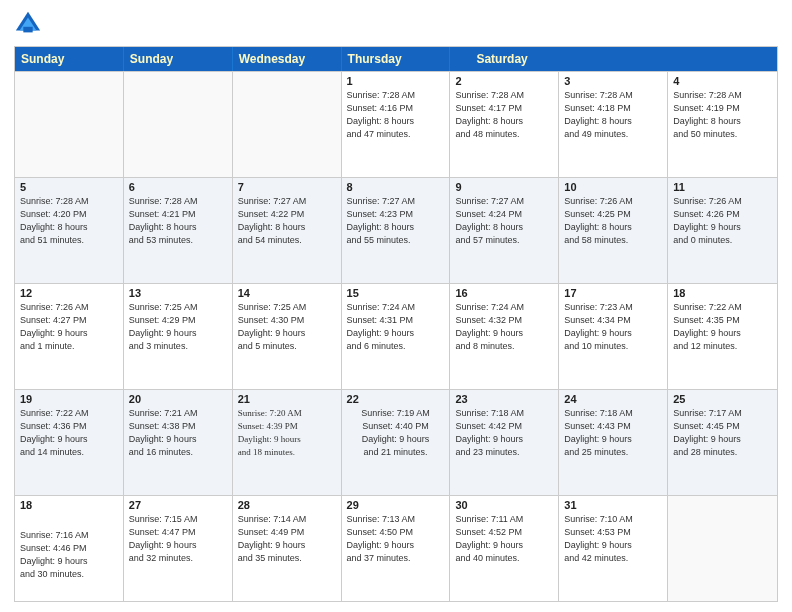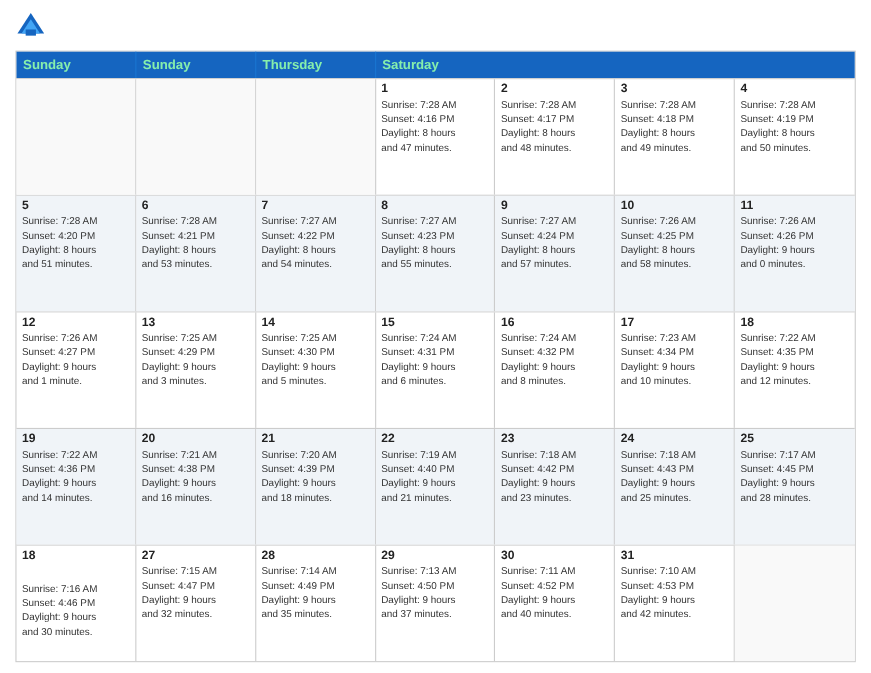--- a/index.html
+++ b/index.html
@@ -55,28 +55,28 @@
       display: flex;
       flex-direction: column;
       border: 1px solid #ccc;
     }
     .cal-header {
       display: grid;
       grid-template-columns: repeat(7, 1fr);
       background: #1565c0;
     }
     .cal-header-cell {
-      color: #86efac;
+      color: #fef9c3;
       font-size: 12px;
       font-weight: bold;
       padding: 5px 6px;
       text-align: left;
       border-right: 1px solid #1976d2;
     }
-    .cal-header-cell:last-child { border-right: none; }
+    .cal-header-cell:last-child { border-right: none; margin-left: 20px; }
     .cal-body {
       flex: 1;
       display: flex;
       flex-direction: column;
     }
     .cal-row {
       display: grid;
       grid-template-columns: repeat(7, 1fr);
       flex: 1;
       border-top: 1px solid #ccc;
@@ -124,20 +124,21 @@
     <div class="title-section">
       <div class="month-title"></div>
       <div class="location"></div>
     </div>
   </div>
 
   <div class="calendar">
     <div class="cal-header" id="cal-header">
         <div class="cal-header-cell">Sunday</div>
         <div class="cal-header-cell">Sunday</div>
+        <div class="cal-header-cell">Wednesday</div>
         <div class="cal-header-cell">Thursday</div>
         <div class="cal-header-cell">Saturday</div>
       </div>
     <div class="cal-body" id="cal-body">
         <div class="cal-row">
           <div class="cal-cell empty"></div>
           <div class="cal-cell empty"></div>
           <div class="cal-cell empty"></div>
           <div class="cal-cell">
             <div class="day-num">1</div>
@@ -280,28 +281,28 @@
           </div>
           <div class="cal-cell alt-row">
             <div class="day-num">20</div>
             <div class="day-info" style="white-space: pre-line;">Sunrise: 7:21 AM
 Sunset: 4:38 PM
 Daylight: 9 hours
 and 16 minutes.</div>
           </div>
           <div class="cal-cell alt-row">
             <div class="day-num">21</div>
-            <div class="day-info" style="white-space: pre-line;">Sunrise: 7:20 AM
+            <div class="day-info" style="white-space: pre-line; font-family: Liberation Serif, serif;">Sunrise: 7:20 AM
 Sunset: 4:39 PM
 Daylight: 9 hours
 and 18 minutes.</div>
           </div>
           <div class="cal-cell alt-row">
             <div class="day-num">22</div>
-            <div class="day-info" style="white-space: pre-line;">Sunrise: 7:19 AM
+            <div class="day-info" style="white-space: pre-line; text-align: center;">Sunrise: 7:19 AM
 Sunset: 4:40 PM
 Daylight: 9 hours
 and 21 minutes.</div>
           </div>
           <div class="cal-cell alt-row">
             <div class="day-num">23</div>
             <div class="day-info" style="white-space: pre-line;">Sunrise: 7:18 AM
 Sunset: 4:42 PM
 Daylight: 9 hours
 and 23 minutes.</div>

